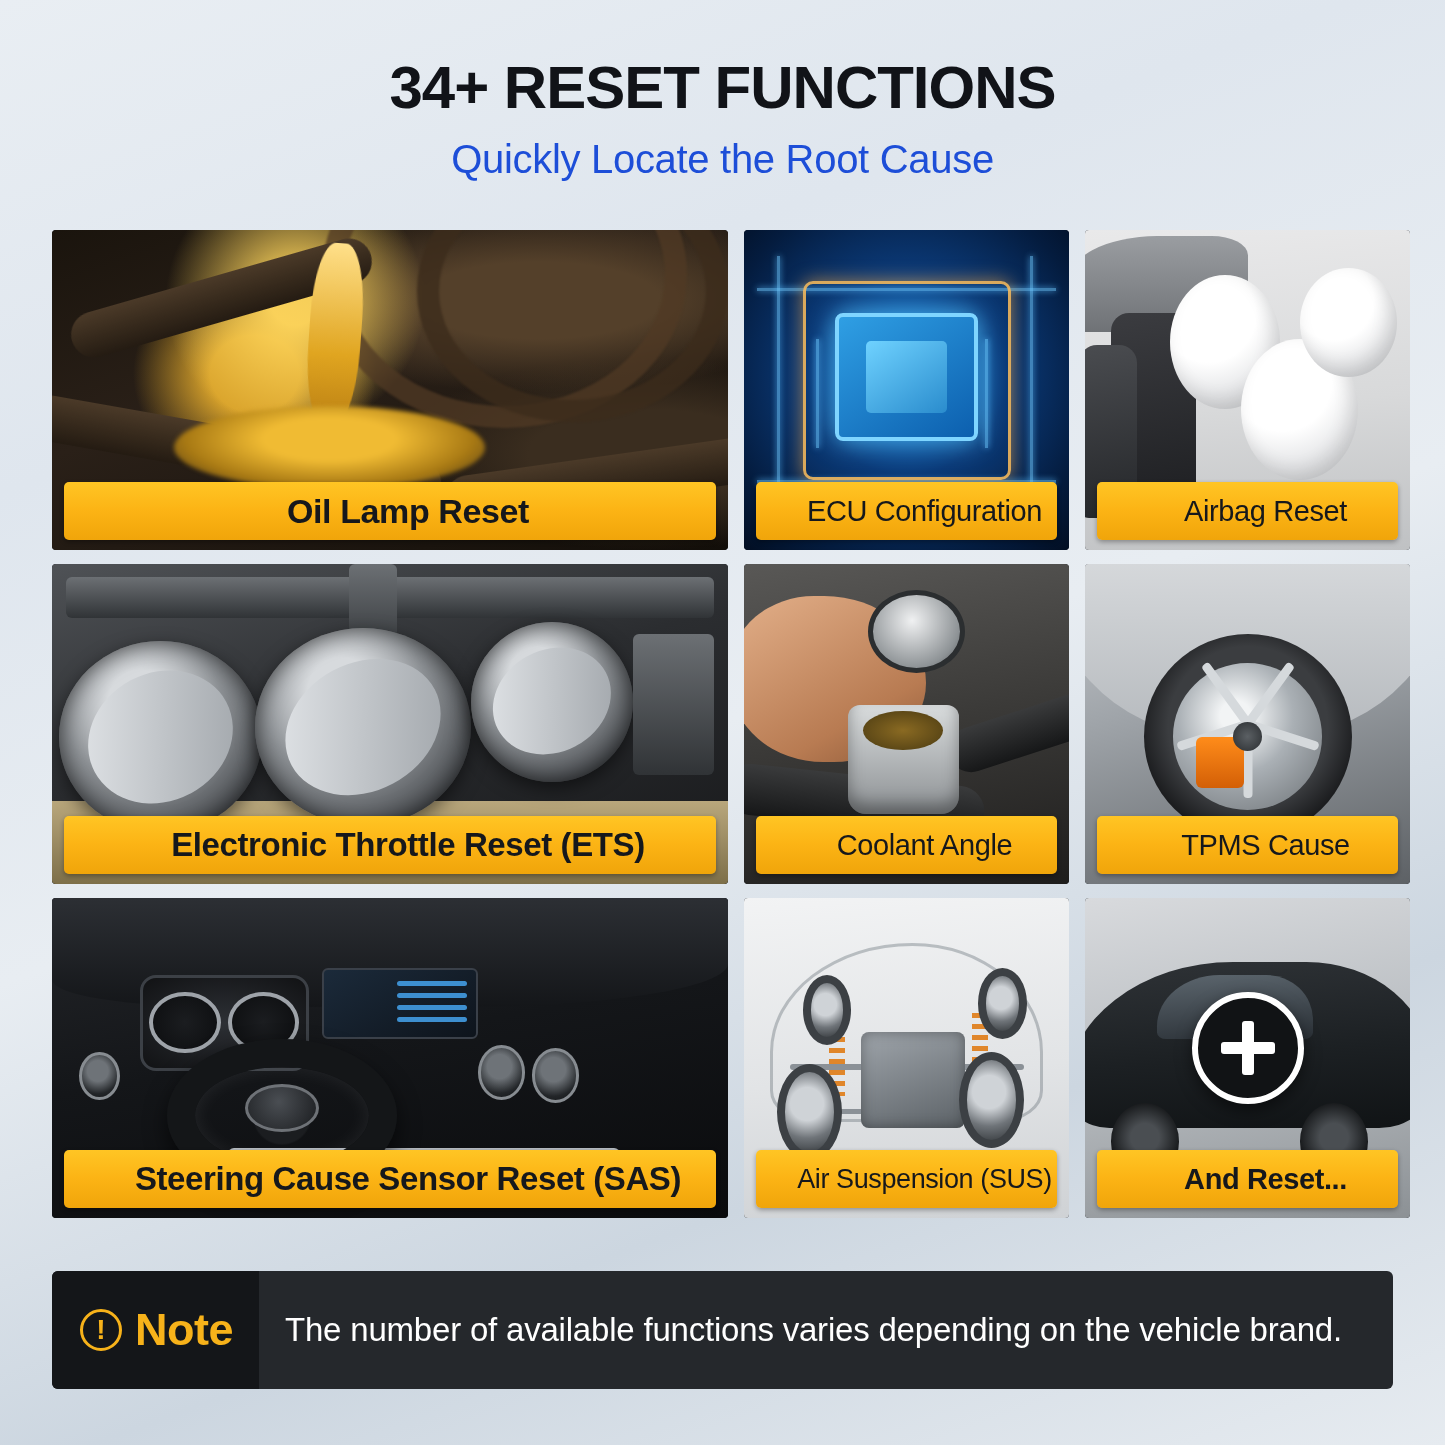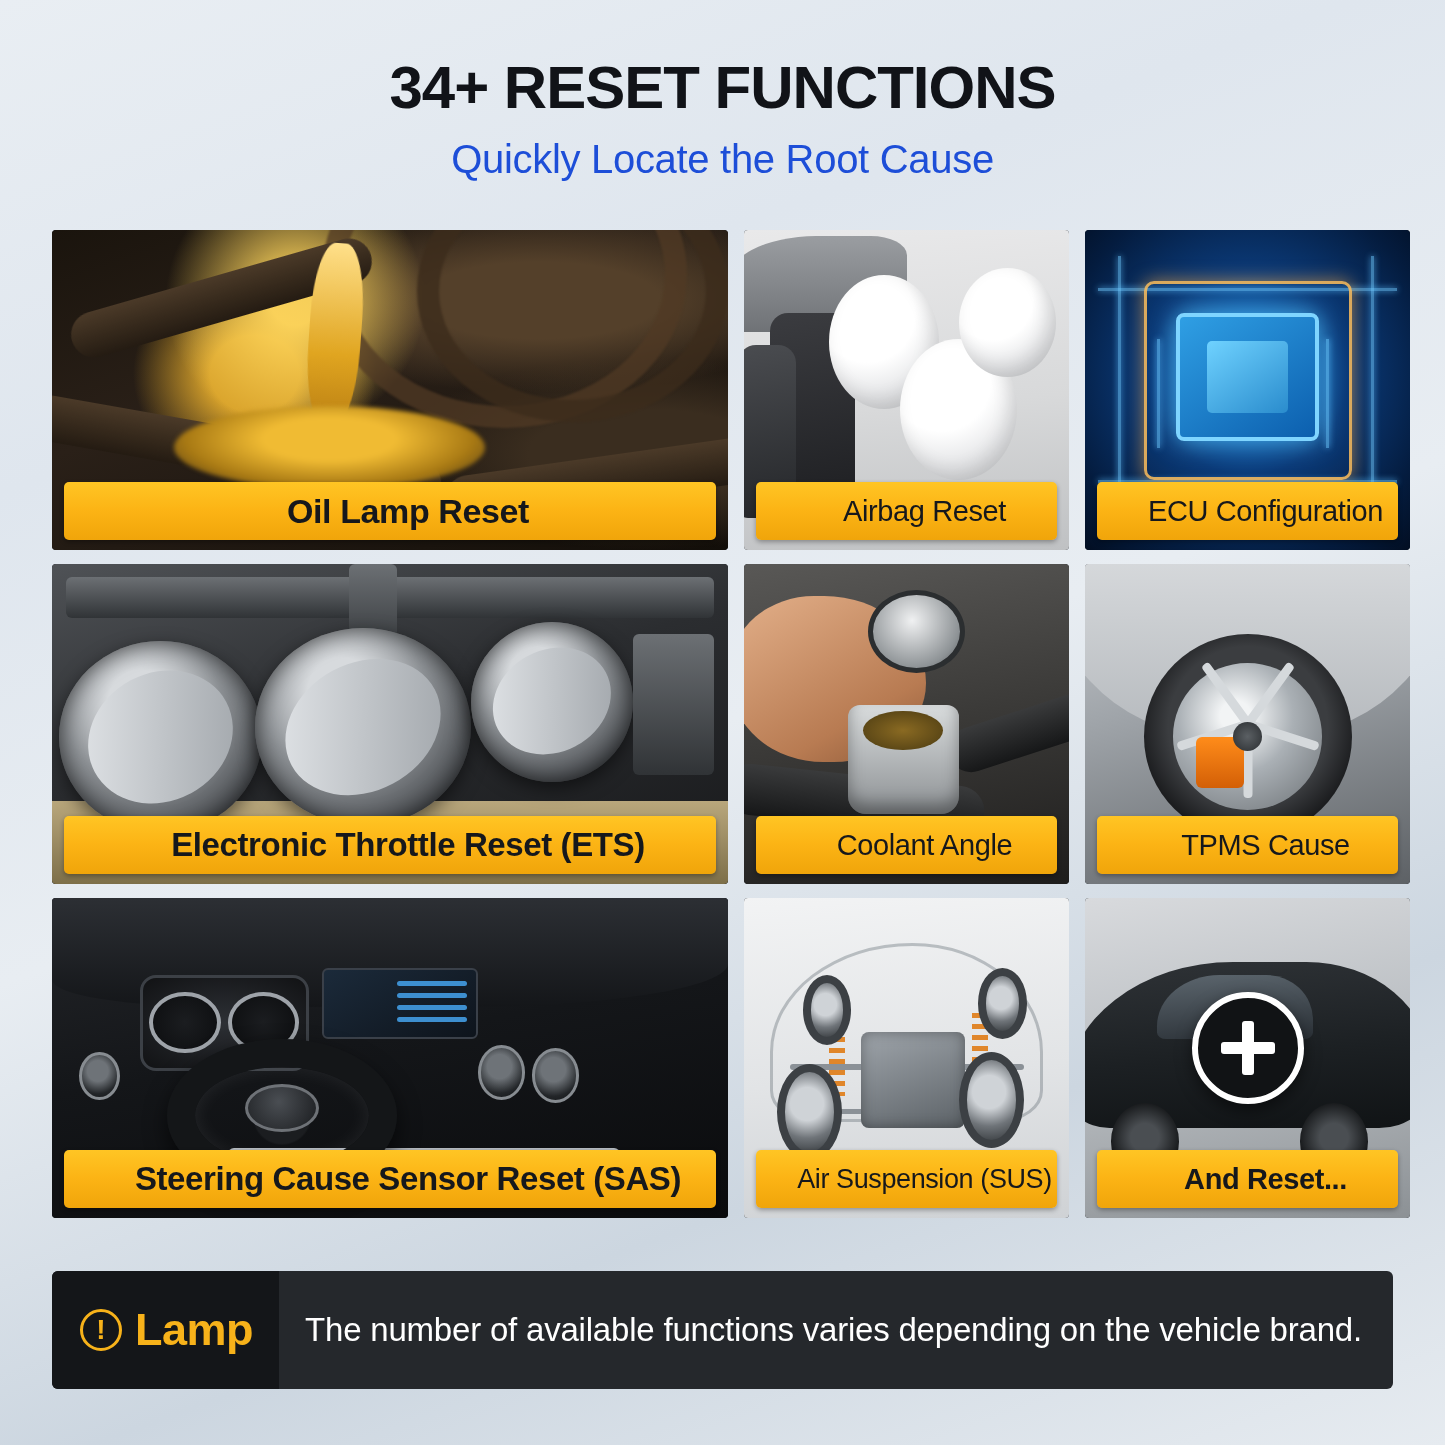--- a/index.html
+++ b/index.html
@@ -525,46 +525,46 @@
           <div class="hose" style="left:58%;top:70%;width:52%;transform:rotate(-8deg);"></div>
           <div class="stream"></div>
           <div class="pool"></div>
         </div>
       </div>
       <div class="label bold">Oil Lamp Reset</div>
     </div>
 
     <div class="card">
       <div class="art">
-        <div class="airbag">
-          <div class="dash" style="left:-6%;top:2%;width:56%;height:30%;"></div>
-          <div class="seat" style="left:8%;top:26%;width:26%;height:62%;"></div>
-          <div class="seat" style="left:-2%;top:36%;width:18%;height:54%;background:linear-gradient(170deg,#4a4c50,#242629);"></div>
-          <div class="bag" style="left:26%;top:14%;width:34%;height:42%;"></div>
-          <div class="bag" style="left:48%;top:34%;width:36%;height:44%;"></div>
-          <div class="bag" style="left:66%;top:12%;width:30%;height:34%;"></div>
-        </div>
-      </div>
-      <div class="label">Airbag Reset</div>
-    </div>
-
-    <div class="card">
-      <div class="art">
         <div class="ecu">
           <div class="trace" style="left:4%;top:18%;width:92%;height:3px;"></div>
           <div class="trace" style="left:4%;top:78%;width:92%;height:3px;"></div>
           <div class="trace" style="left:10%;top:8%;width:3px;height:84%;"></div>
           <div class="trace" style="left:88%;top:8%;width:3px;height:84%;"></div>
           <div class="trace" style="left:22%;top:34%;width:3px;height:34%;"></div>
           <div class="trace" style="left:74%;top:34%;width:3px;height:34%;"></div>
           <div class="glow"></div>
           <div class="chip"></div>
         </div>
       </div>
       <div class="label">ECU Configuration</div>
+    </div>
+
+    <div class="card">
+      <div class="art">
+        <div class="airbag">
+          <div class="dash" style="left:-6%;top:2%;width:56%;height:30%;"></div>
+          <div class="seat" style="left:8%;top:26%;width:26%;height:62%;"></div>
+          <div class="seat" style="left:-2%;top:36%;width:18%;height:54%;background:linear-gradient(170deg,#4a4c50,#242629);"></div>
+          <div class="bag" style="left:26%;top:14%;width:34%;height:42%;"></div>
+          <div class="bag" style="left:48%;top:34%;width:36%;height:44%;"></div>
+          <div class="bag" style="left:66%;top:12%;width:30%;height:34%;"></div>
+        </div>
+      </div>
+      <div class="label">Airbag Reset</div>
     </div>
 
     <div class="card wide">
       <div class="art">
         <div class="throttle">
           <div class="tan" style="left:0;top:74%;width:100%;height:26%;"></div>
           <div class="rail" style="left:2%;top:4%;width:96%;height:13%;"></div>
           <div class="rail" style="left:44%;top:0;width:7%;height:30%;"></div>
           <div class="bore" style="left:1%;top:24%;width:30%;height:60%;"></div>
           <div class="plate" style="left:5%;top:34%;width:22%;height:40%;"></div>
@@ -663,18 +663,18 @@
         </div>
       </div>
       <div class="label bold">And Reset...</div>
     </div>
 
   </div>
 
   <div class="note">
     <div class="note-left">
       <div class="note-icon">!</div>
-      <div class="note-word">Lamp</div>
+      <div class="note-word">Note</div>
     </div>
     <div class="note-text">The number of available functions varies depending on the vehicle brand.</div>
   </div>
 
 </div>
 
 </body></html>

